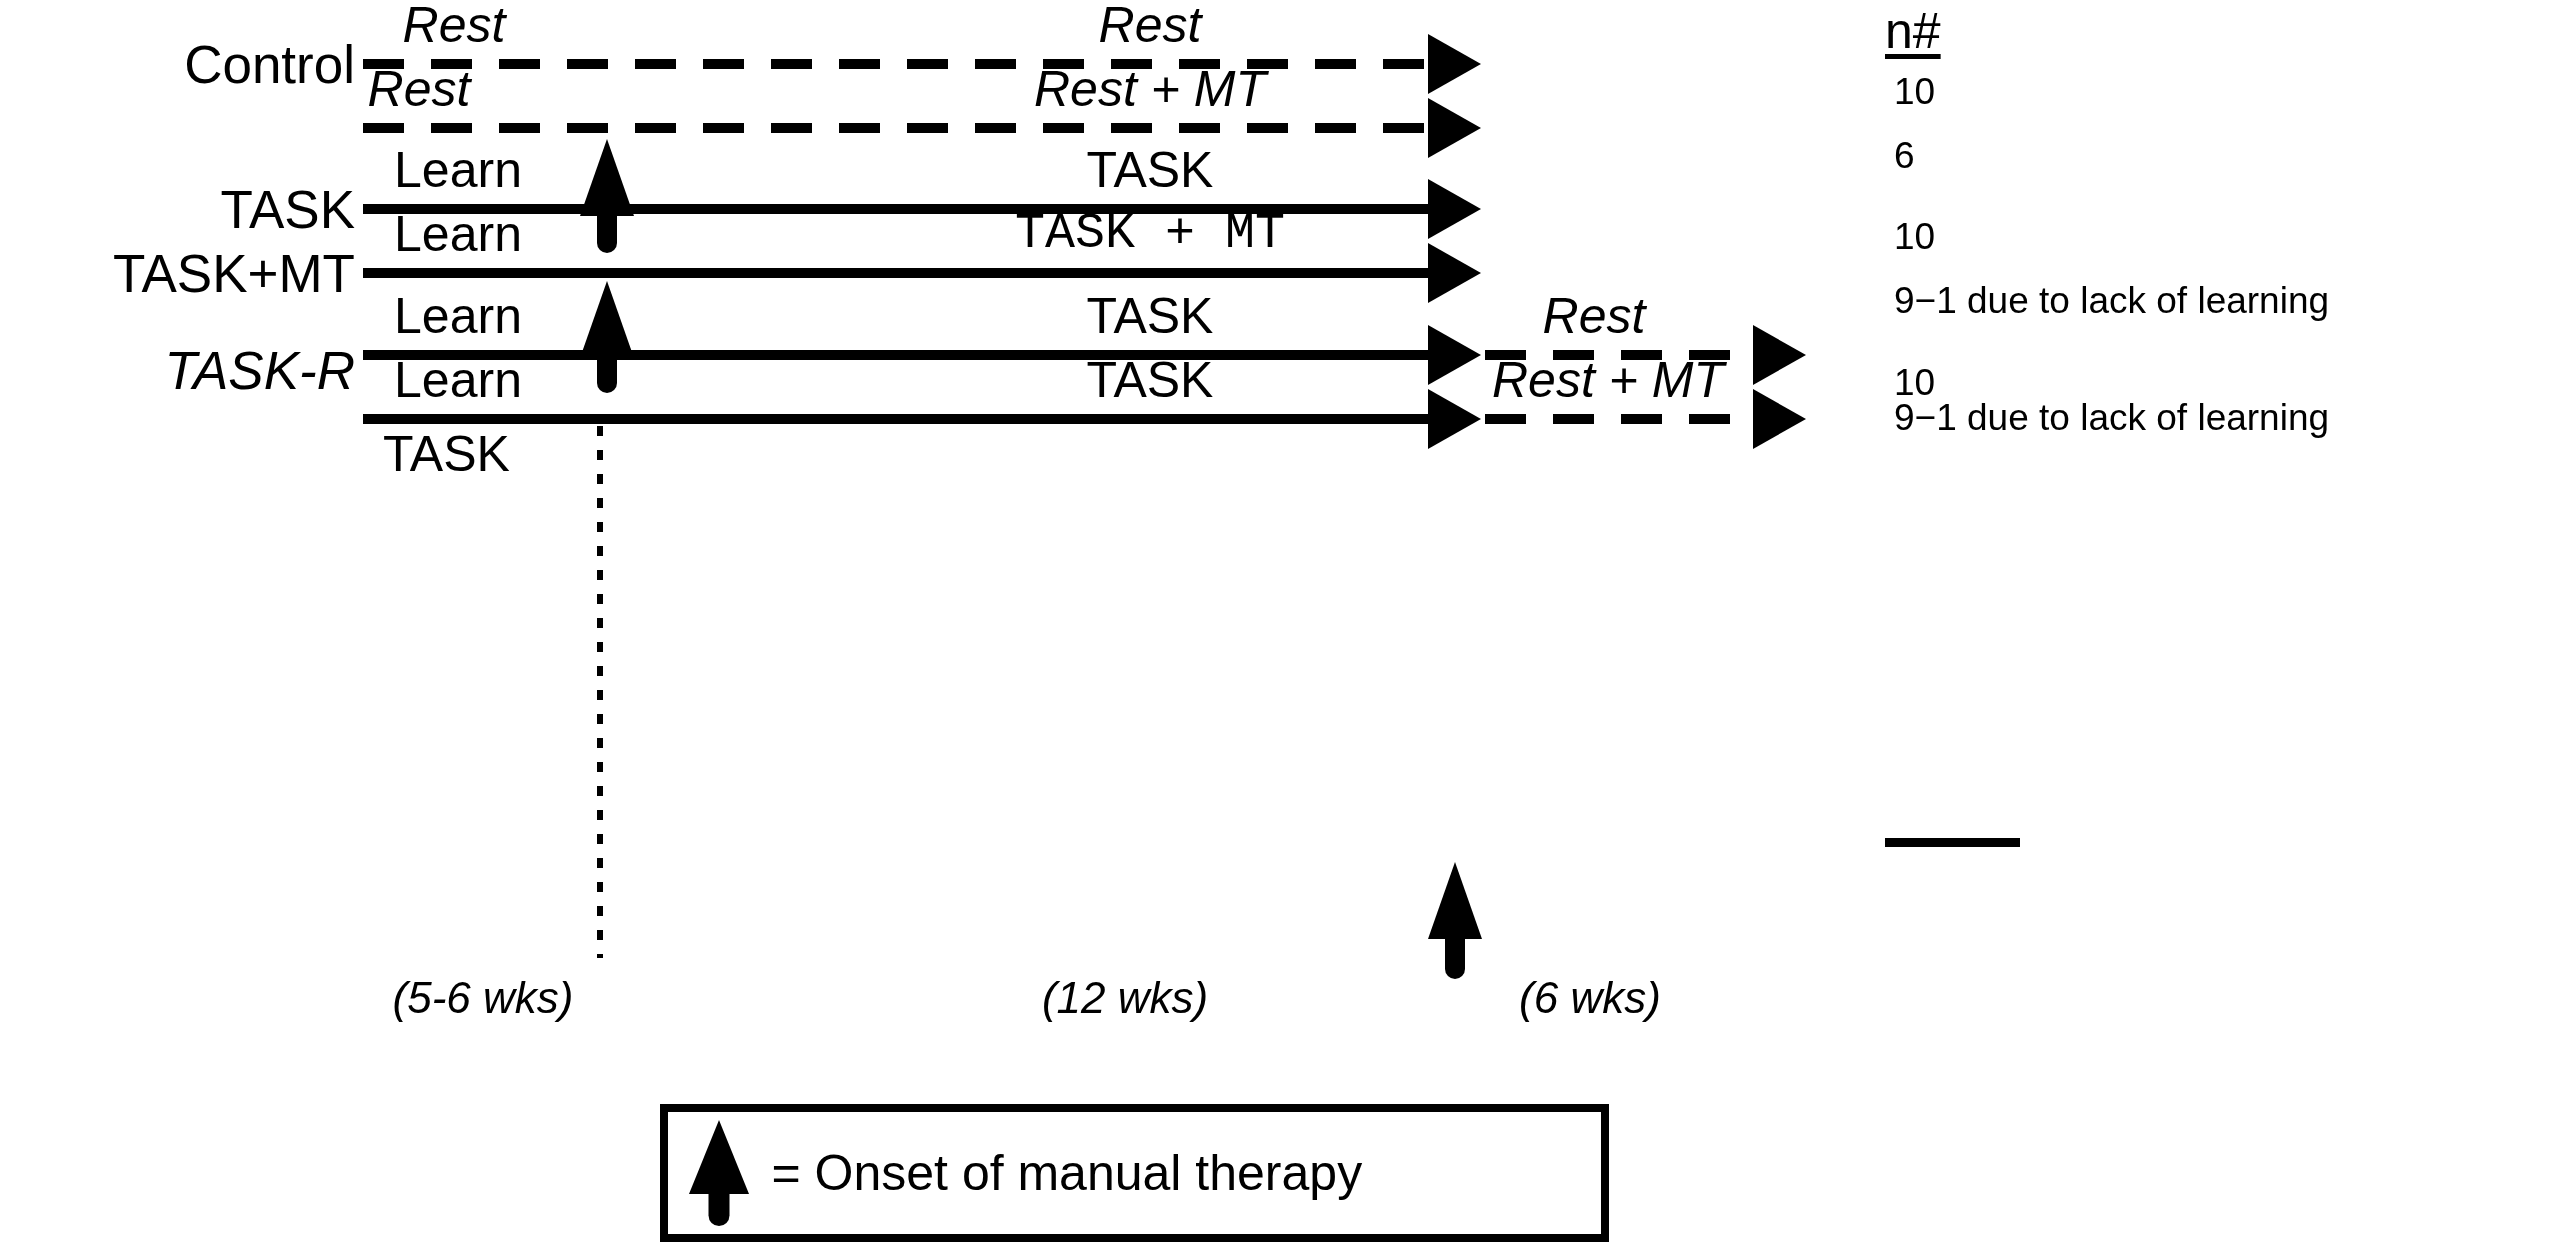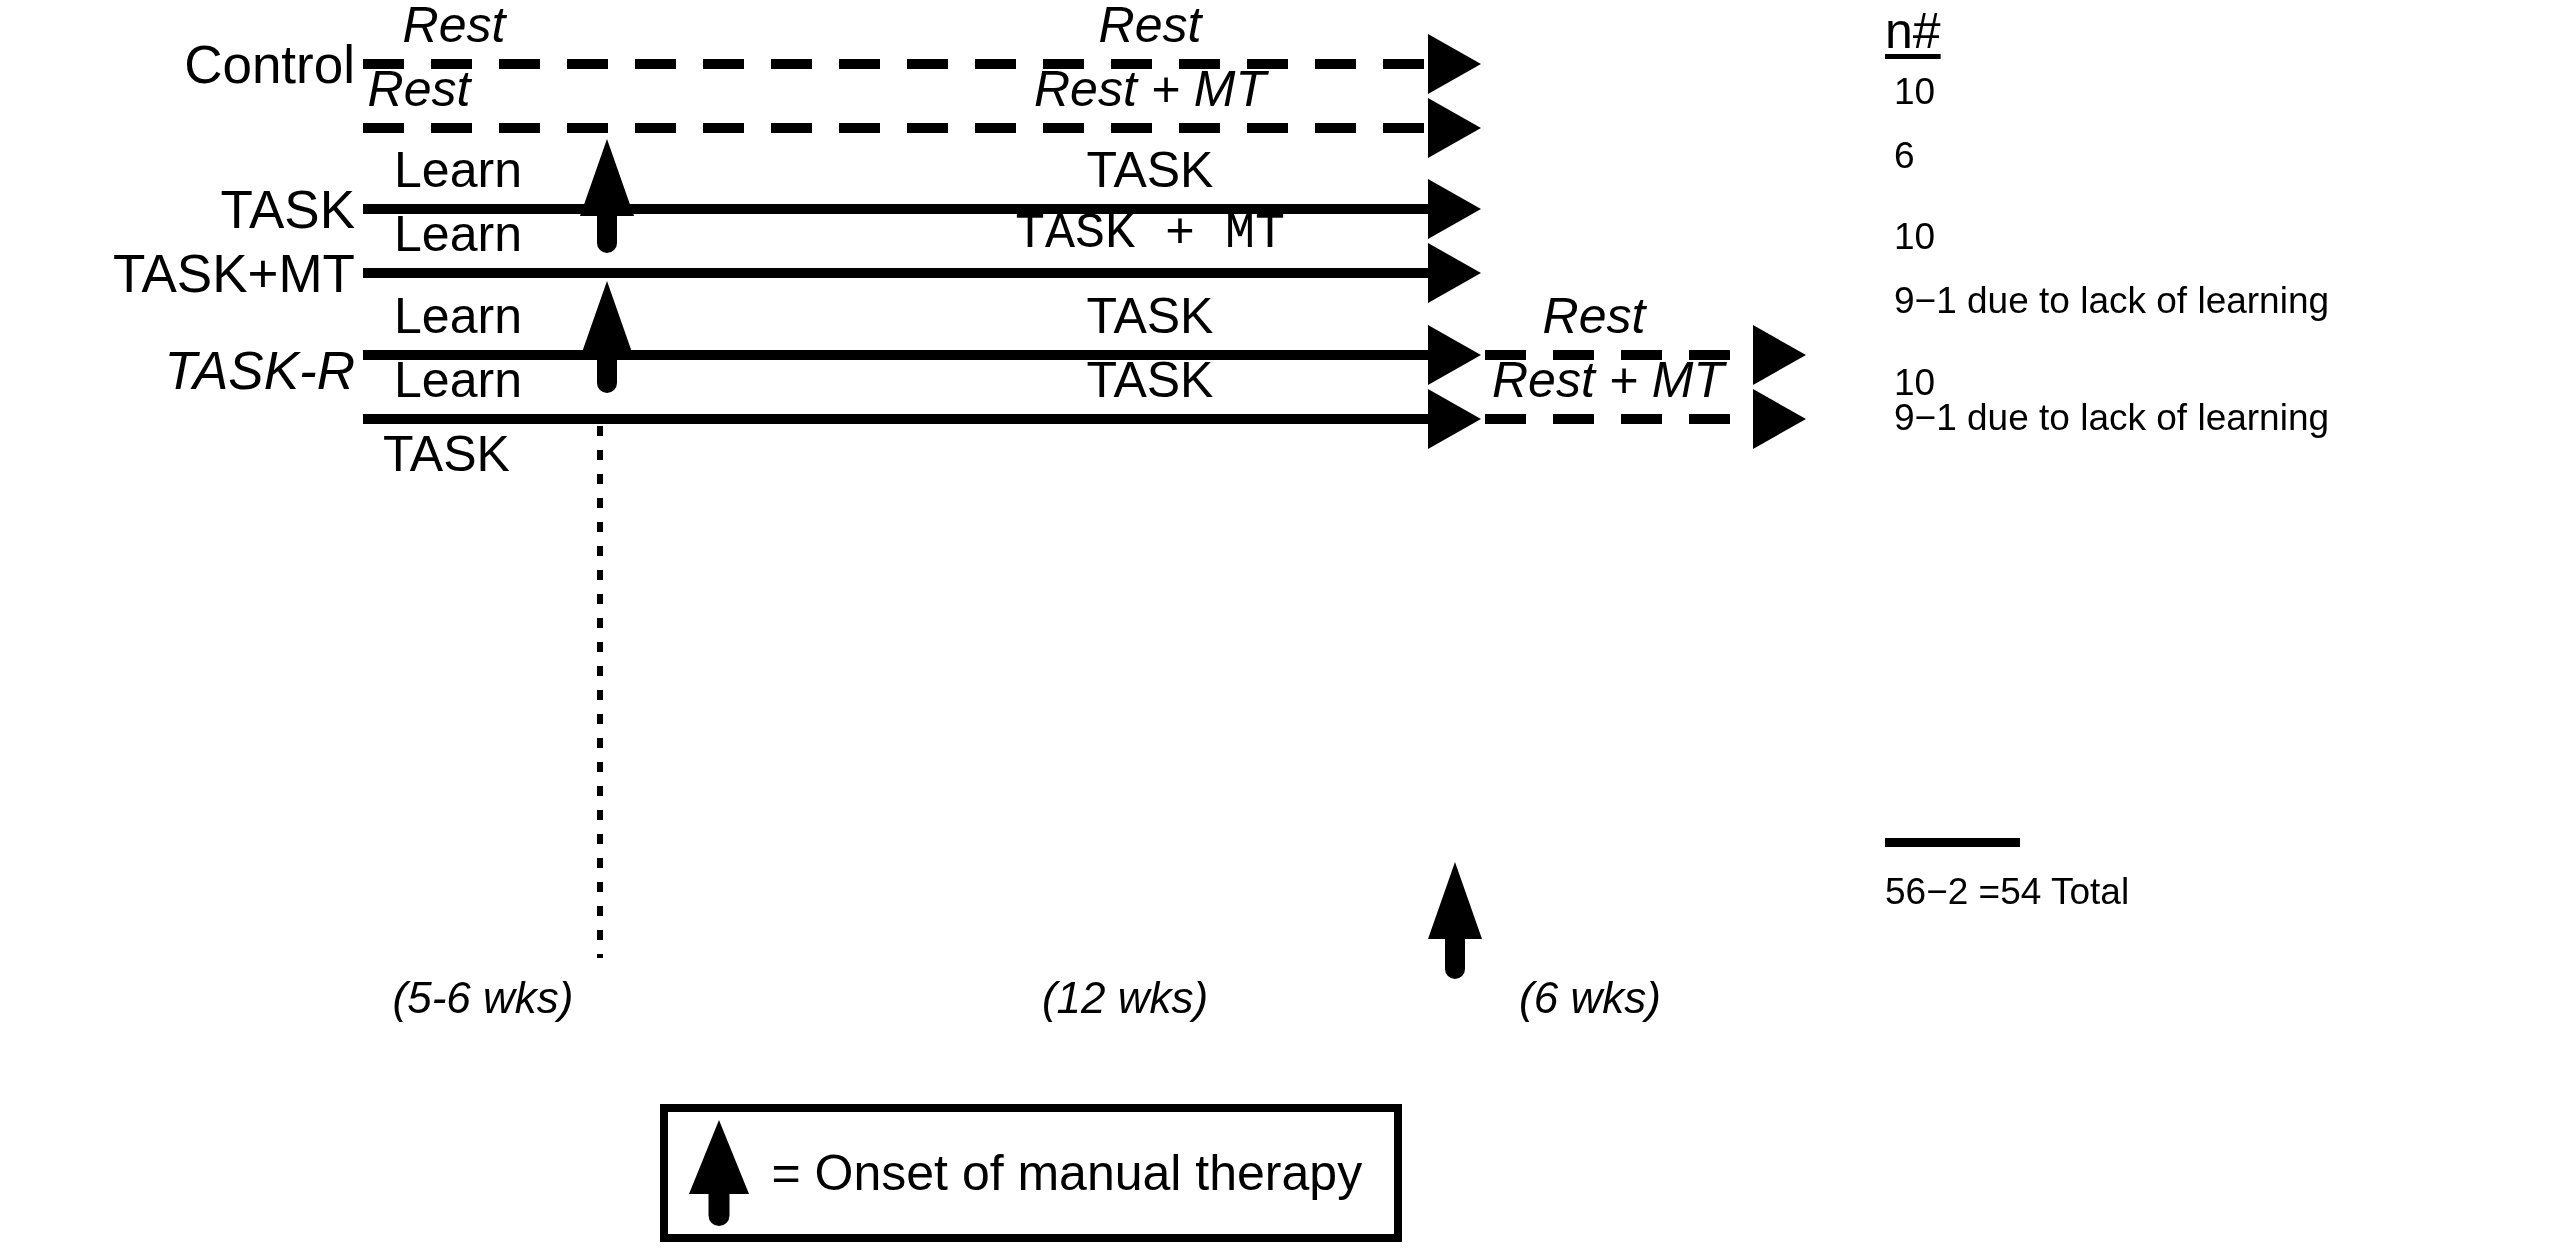--- a/index.html
+++ b/index.html
@@ -132,34 +132,33 @@
   <div class="txt seg-label ital" style="left:1608px;top:405px;">Rest + MT</div>
   <div class="solid" style="left:363px;top:419px;width:1065px;"></div>
   <div class="arrowhead" style="left:1428px;top:419px;"></div>
   <div class="dashed" style="left:1485px;top:419px;width:268px;"></div>
   <div class="arrowhead" style="left:1753px;top:419px;"></div>
 
   <div class="txt" style="left:383px;top:429px;font-size:50px;">TASK</div>
   <div class="txt ncell" style="left:1894px;top:417px;transform:translateY(-50%);">9−1 due to lack of learning</div>
 
   <div class="nrule" style="left:1885px;top:838px;width:135px;"></div>
-  <div class="txt ncell" style="left:1885px;top:891px;transform:translateY(-50%);">56−2 =54 Total</div>
 
   <div class="uparrow" style="left:1455px;top:862px;">
     <div class="head"></div>
     <div class="tail" style="height:40px;"></div>
   </div>
 
   <div class="vdotted" style="left:597px;top:426px;height:532px;"></div>
 
   <div class="txt phase" style="left:483px;top:976px;">(5-6 wks)</div>
   <div class="txt phase" style="left:1125px;top:976px;">(12 wks)</div>
   <div class="txt phase" style="left:1590px;top:976px;">(6 wks)</div>
 
-  <div class="legend" style="left:660px;top:1104px;width:742px;height:138px;">
+  <div class="legend" style="left:660px;top:1104px;width:949px;height:138px;">
     <div class="legend-arrow">
       <div class="head"></div>
       <div class="tail"></div>
     </div>
     <div class="legend-text">= Onset of manual therapy</div>
   </div>
 
 </div>
 
 

